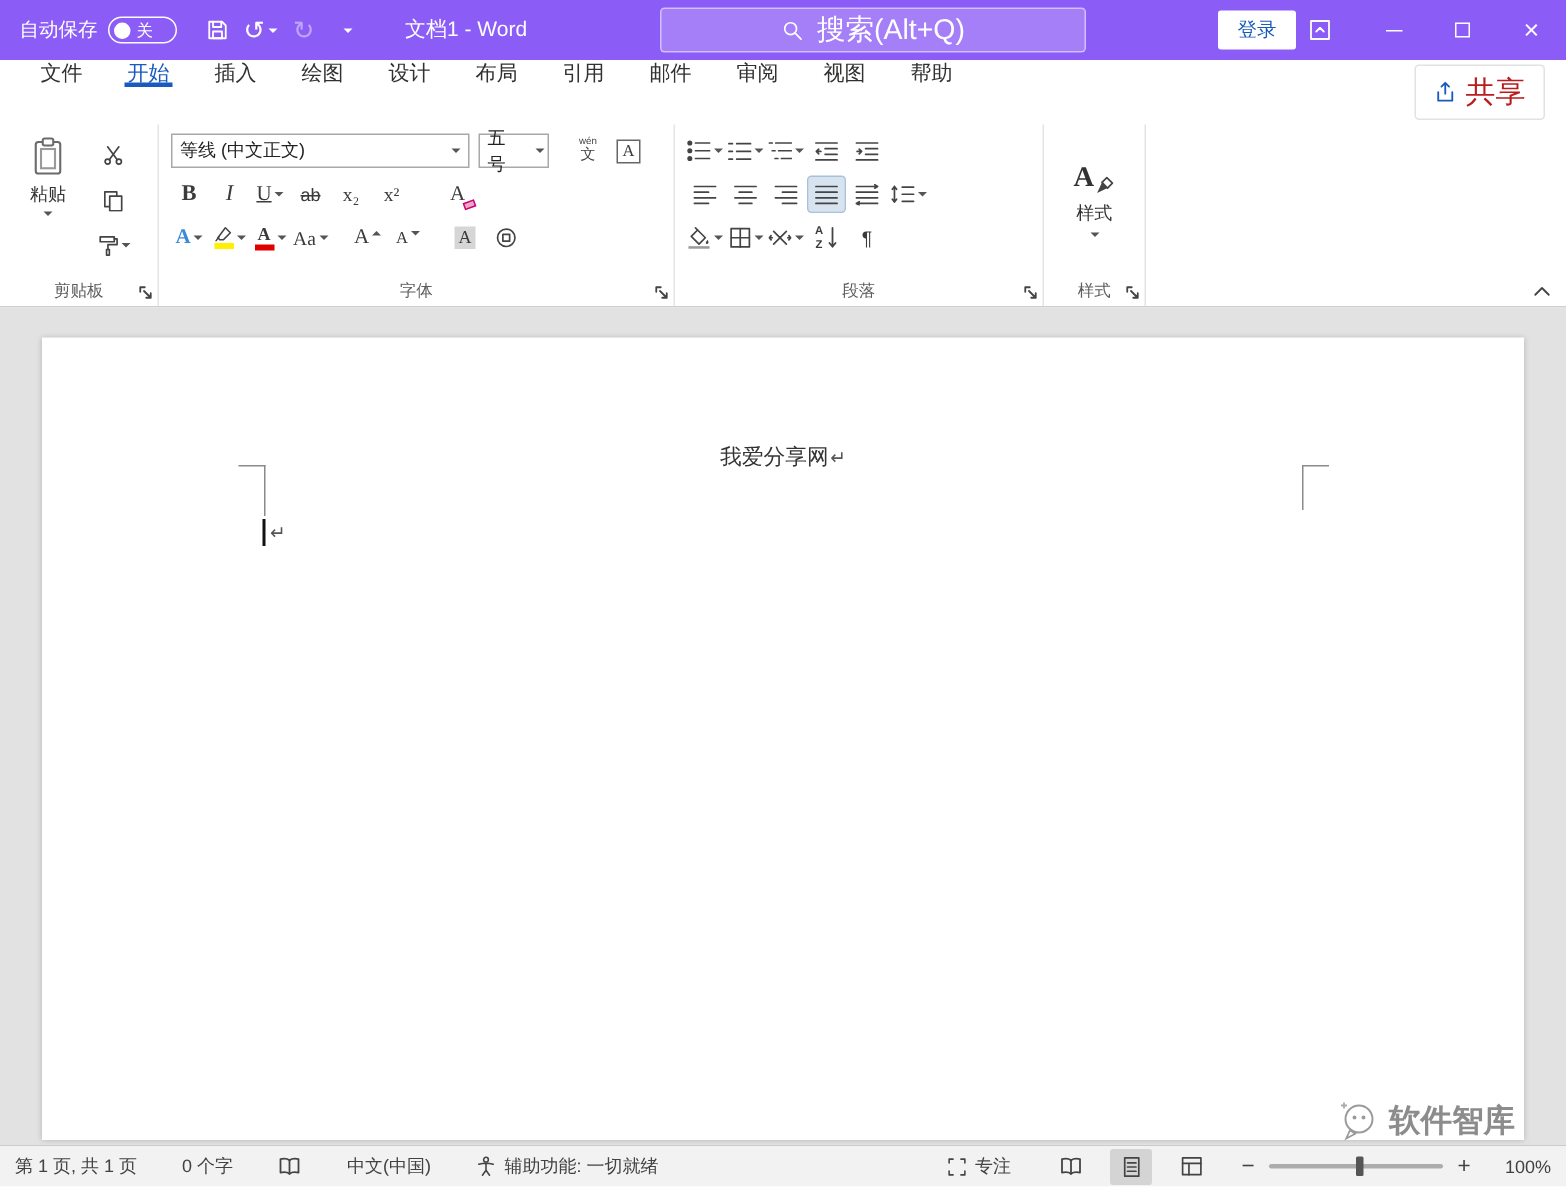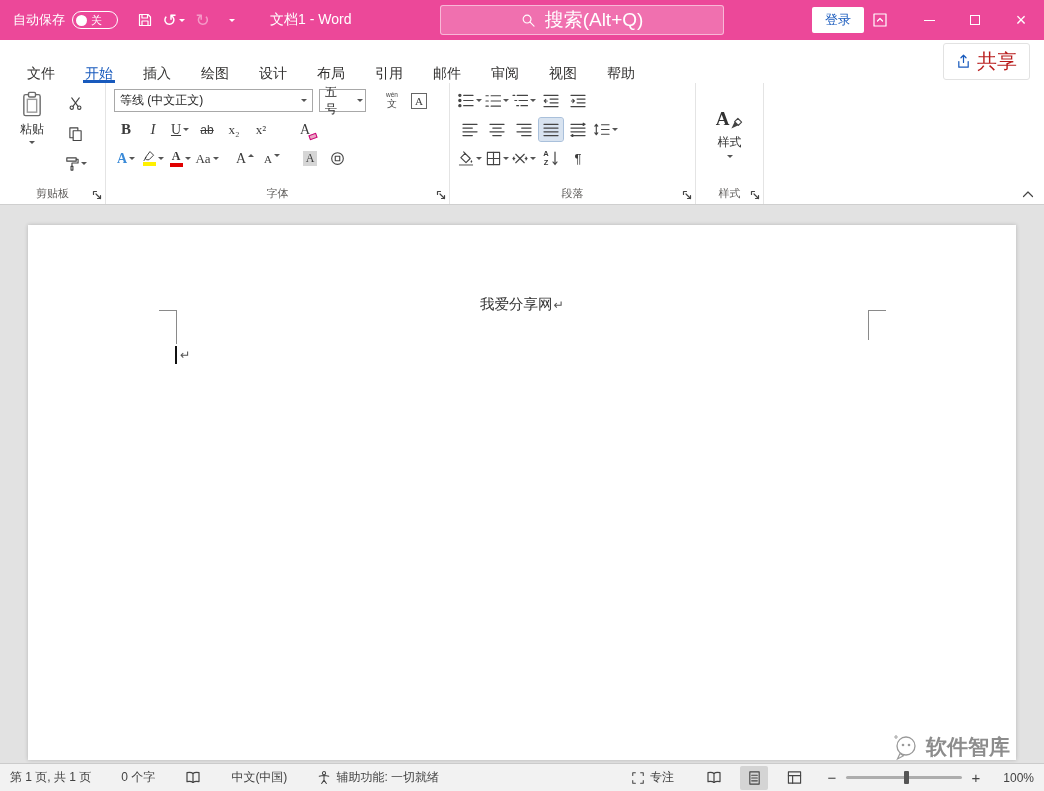--- a/index.html
+++ b/index.html
@@ -6,21 +6,21 @@
 html,body{width:1044px;height:791px;overflow:hidden;background:#fff;
   font-family:"Liberation Sans","DejaVu Sans",sans-serif}
 svg{display:block}
 .ic{fill:none;stroke:#444;stroke-width:1.2;stroke-linecap:round;stroke-linejoin:round}
 .wic{fill:none;stroke:#fff;stroke-width:1.2;stroke-linecap:round;stroke-linejoin:round}
 .bic{fill:none;stroke:#185ABD;stroke-width:1.3;stroke-linecap:round;stroke-linejoin:round}
 .crt{display:inline-block;width:0;height:0;border-left:3px solid transparent;border-right:3px solid transparent;border-top:3.5px solid #555}
 .wcrt{border-top-color:#fff}
 
 
-.titlebar{position:relative;height:40px;background:#ec4899;color:#fff;display:flex;align-items:center}
+.titlebar{position:relative;height:40px;background:#8b5cf6;color:#fff;display:flex;align-items:center}
 .ts-left{display:flex;align-items:center;padding-left:13px}
 .autosave{display:flex;align-items:center;gap:7px}
 .as-label{font-size:13px}
 .toggle{display:flex;align-items:center;gap:4px;width:46px;height:18px;border:1px solid #fff;border-radius:9px;padding:0 3px}
 .knob{width:11px;height:11px;border-radius:50%;background:#fff}
 .as-state{font-size:11px}
 .qat{display:flex;align-items:center;margin-left:12px}
 .qbtn{min-width:29px;height:32px;display:flex;align-items:center;justify-content:center;gap:2px}
 .glyph{font-size:17px;line-height:1}
 .disabled{opacity:.45}
@@ -28,21 +28,21 @@
 .search{position:absolute;left:440px;top:5px;width:284px;height:30px;background:rgba(255,255,255,.22);border:1px solid rgba(255,255,255,.5);border-radius:3px;display:flex;align-items:center;justify-content:center;gap:9px;font-size:19px;color:#fff}
 .ts-right{position:absolute;right:0;top:0;height:40px;display:flex;align-items:center}
 .signin{background:#fff;color:#185ABD;border:none;font-size:13px;padding:4px 13px;border-radius:2px;margin-right:8px;font-family:inherit}
 .ropts{margin-right:18px}
 .wbtn{width:46px;height:40px;display:flex;align-items:center;justify-content:center}
 .min-glyph{width:11px;height:1px;background:#fff}
 .max-glyph{width:10px;height:10px;border:1px solid #fff}
 .x-glyph{font-size:18px;line-height:1}
 
 
-.tabsrow{height:43px;background:#fff;display:flex;align-items:flex-end;padding:0 14px 0 12px}
+.tabsrow{height:43px;background:#fff;display:flex;align-items:flex-start;padding:0 14px 0 12px}
 .tab{padding:0 15px;display:flex;align-items:center;font-size:14px;color:#323130;position:relative}
 .tab.active{color:#185ABD;font-weight:400}
 .tab.active::after{content:"";position:absolute;left:13px;right:13px;bottom:0;height:3px;background:#185ABD}
 .share{margin-left:auto;align-self:center;display:flex;align-items:center;gap:6px;color:#b91c1c;font-size:20px;border:1px solid #E2E2E2;border-radius:3px;padding:4px 12px}
 
 
 .ribbon{position:relative;height:122px;background:#fff;border-bottom:1px solid #CFCFCF;display:flex}
 .group{position:relative;height:100%;border-right:1px solid #E4E4E4}
 .glabel{position:absolute;left:0;right:0;bottom:3px;text-align:center;font-size:11px;color:#605E5C}
 .launcher{position:absolute;right:3px;bottom:4px}

